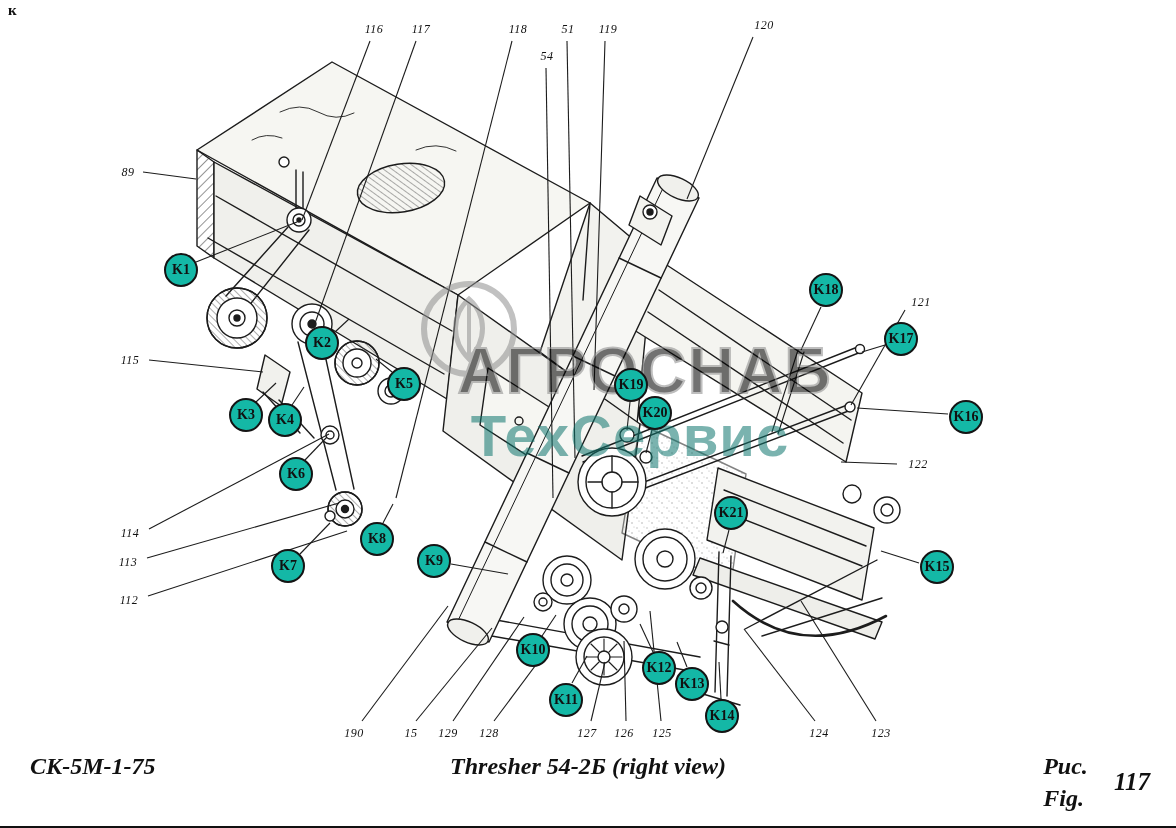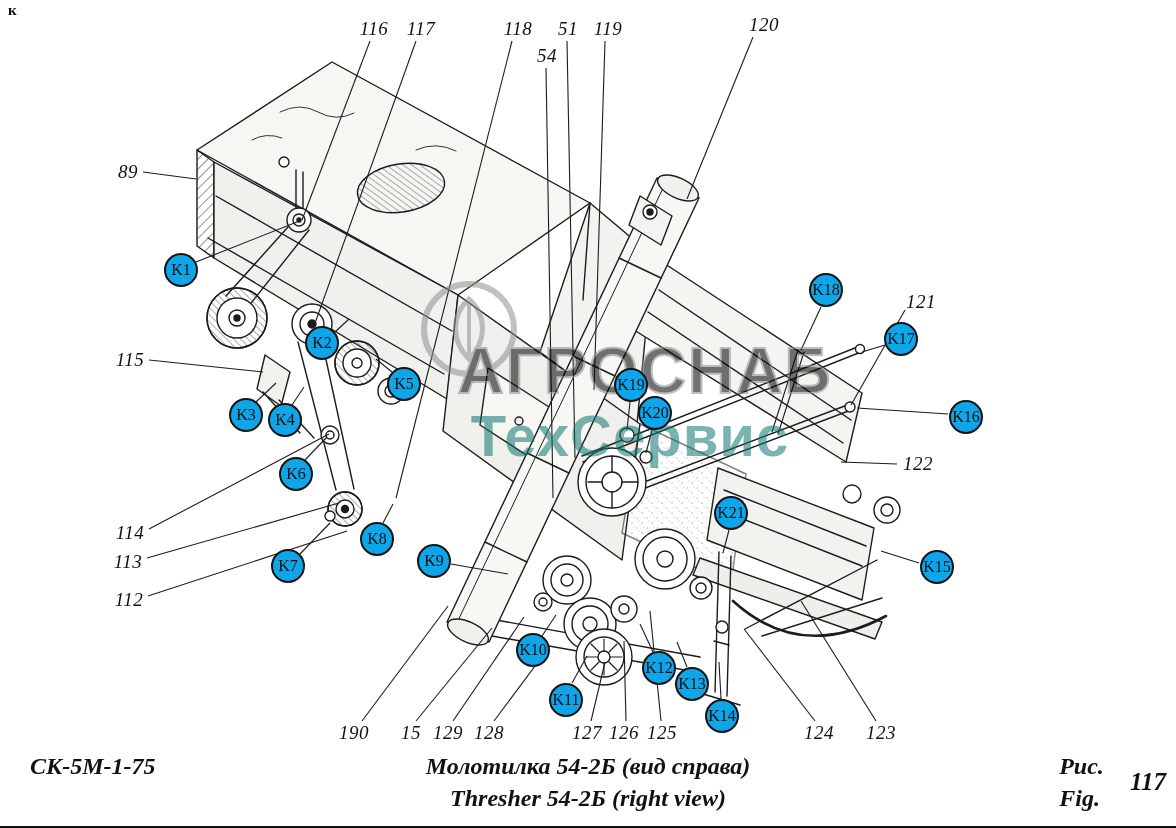--- a/index.html
+++ b/index.html
@@ -9,28 +9,28 @@
     overflow:hidden; font-family:"Liberation Serif", serif; color:#111;
   }
   .corner-letter {
     position:absolute; left:8px; top:2px; font-weight:bold; font-size:15px;
   }
   svg.drawing { position:absolute; left:0; top:0; }
   #leader-lines line { stroke:#1c1c1c; stroke-width:1.1; }
 
   .part-label {
     position:absolute; transform:translate(-50%,-50%);
-    font-style:italic; font-size:19px; font-weight:500; white-space:nowrap;
+    font-style:italic; font-size:12px; font-weight:500; white-space:nowrap;
     letter-spacing:0.5px;
   }
   .k-label {
     position:absolute; transform:translate(-50%,-50%);
     width:34px; height:34px; border:2px solid #141414; border-radius:50%;
-    background:#0ea5e9; display:flex; align-items:center; justify-content:center;
-    font-weight:normal; font-size:16px;
+    background:#14b8a6; display:flex; align-items:center; justify-content:center;
+    font-weight:bold; font-size:14px;
   }
 
   .watermark {
     position:absolute; left:0; top:0; width:100%; height:100%;
     pointer-events:none; opacity:0.55;
     font-family:"Liberation Sans", sans-serif;
   }
   .wm-logo { position:absolute; left:413px; top:273px; }
   .wm-line1 {
     position:absolute; left:505px; top:294px; width:380px; text-align:center;
@@ -49,21 +49,21 @@
   .caption-left {
     position:absolute; left:30px; top:750px;
     font-weight:bold; font-style:italic; font-size:24px; line-height:32px;
   }
   .caption-center {
     position:absolute; left:50%; transform:translateX(-50%); top:750px;
     width:640px; text-align:center;
     font-weight:bold; font-style:italic; font-size:24px; line-height:32px;
   }
   .caption-right {
-    position:absolute; right:10px; top:750px; display:flex; gap:26px;
+    position:absolute; right:26px; top:750px; display:flex; gap:26px;
     font-weight:bold; font-style:italic; font-size:24px; line-height:32px;
   }
   .fig-number { font-size:25px; margin-top:16px; }
   .bottom-rule { position:absolute; left:0; right:0; bottom:0; height:2px; background:#111; }
 </style>
 </head>
 <body>
 
 <div class="canvas">
 
@@ -330,21 +330,20 @@
       <div class="k-label" style="left: 731px; top: 513px;">K21</div>
     </div>
 
   <div class="corner-letter">к</div>
 
   <div class="caption-left">
     <div>СК-5М-1-75</div>
   </div>
 
   <div class="caption-center">
-    <div>Молотилка 54-2Б (вид справа)</div>
     <div>Thresher 54-2Б (right view)</div>
   </div>
 
   <div class="caption-right">
     <div>
       <div>Рис.</div>
       <div>Fig.</div>
     </div>
     <div class="fig-number">117</div>
   </div>

